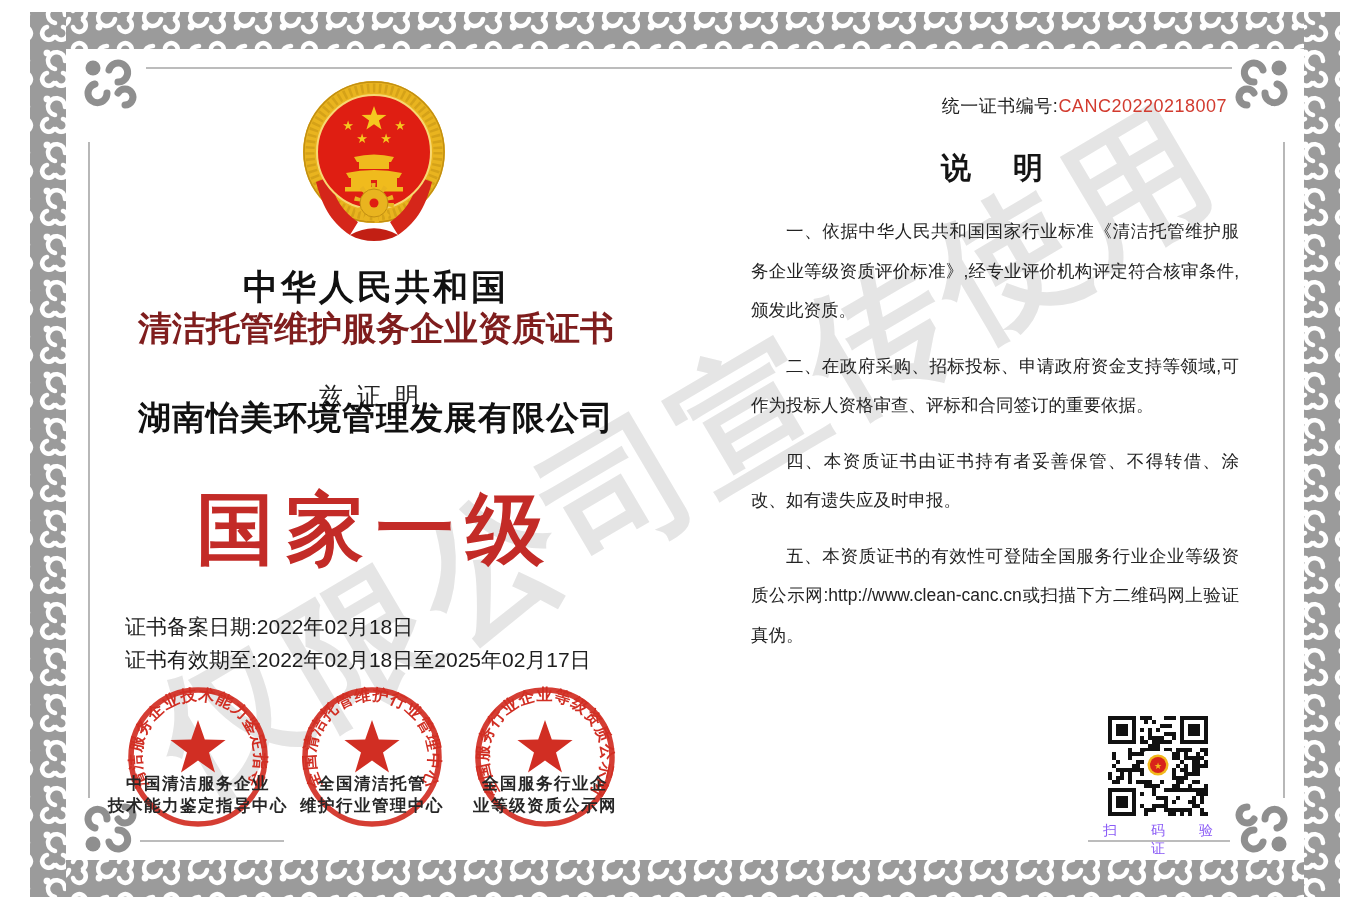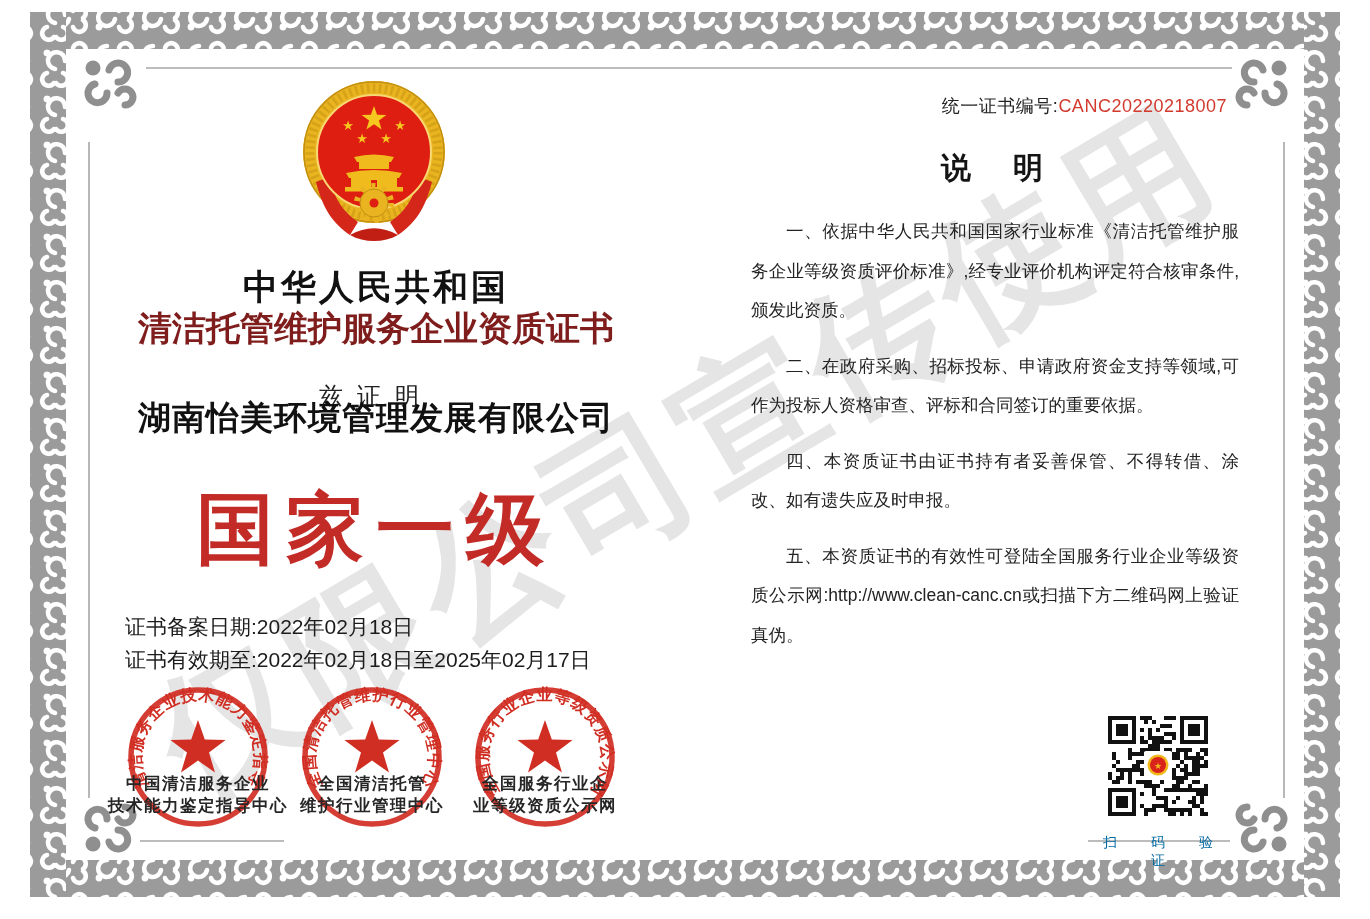--- a/index.html
+++ b/index.html
@@ -39,21 +39,21 @@
     font-size:18px;letter-spacing:.5px;color:#222;box-sizing:border-box;}
   .cert-no .num{color:var(--number-red);}
   .notes-heading{left:735px;top:148px;width:520px;text-align:center;
     font-size:30px;font-weight:700;letter-spacing:6px;color:#141414;}
   .notes{left:735px;top:196px;width:520px;font-size:17.5px;line-height:39.5px;
     text-align:justify;color:#232323;}
   .notes p{margin:16px;text-indent:2em;}
 
   .qr-wrap{left:1088px;top:716px;width:140px;text-align:center;}
   .qr-wrap svg{margin:0 auto;}
-  .qr-caption{margin-top:18px;font-size:14px;letter-spacing:15px;padding-left:15px;color:#0369a1;}
+  .qr-caption{margin-top:6px;font-size:14px;letter-spacing:15px;padding-left:15px;color:#8b5cf6;}
 
   .seal .ring-text{font-size:16px;font-weight:700;letter-spacing:1px;fill:var(--seal-red);}
   .seal .org{font-size:16.5px;font-weight:700;letter-spacing:1.5px;fill:#262626;text-anchor:middle;}
 </style>
 </head>
 <body>
 
 <div class="page">
 
   <svg class="layer" viewBox="0 0 1370 919" aria-hidden="true">

